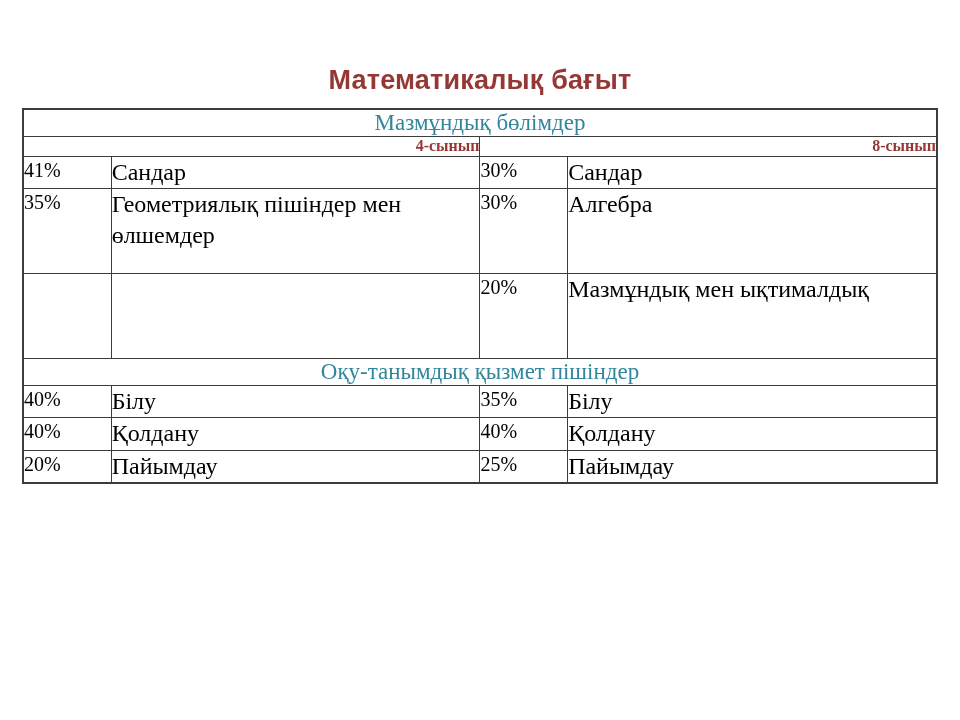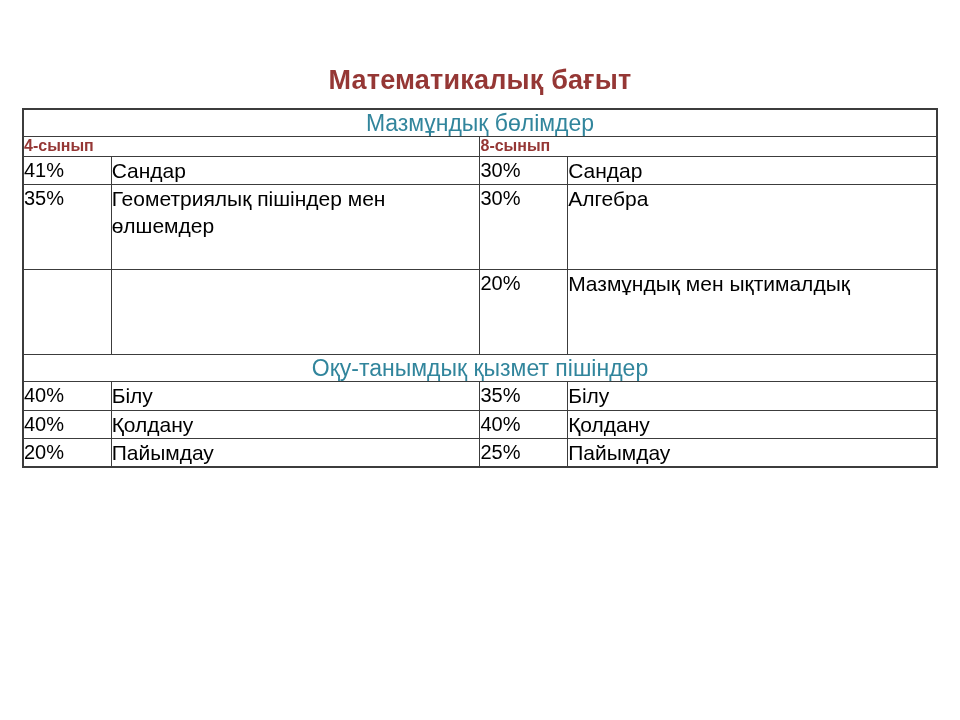--- a/index.html
+++ b/index.html
@@ -33,20 +33,21 @@
   }
   .table-wrap {
     margin: 0 22px;
     border: 1px solid #3c3c3c;
     box-sizing: border-box;
   }
   table.main {
     width: 100%;
     border-collapse: collapse;
     table-layout: fixed;
+    font-family: Liberation Serif, serif;
   }
   table.main td {
     border: 1px solid #3c3c3c;
     vertical-align: top;
     padding: 0;
   }
   
   col.c1 { width: 9.6%; }
   col.c2 { width: 40.4%; }
   col.c3 { width: 9.6%; }
@@ -54,35 +55,35 @@
 
   .section-head {
     text-align: center;
     color: #31859c;
     font-size: 23px;
     font-weight: normal;
     padding: 11px 6px 12px 6px;
     line-height: 1.15;
   }
   .subhead {
-    text-align: left;
+    text-align: right;
     color: #953735;
     font-size: 16px;
     font-weight: bold;
     padding: 12px 6px 12px 6px;
     line-height: 1.15;
   }
   .pct {
     font-size: 20px;
     padding: 10px 6px 10px 10px;
     white-space: nowrap;
     line-height: 1.3;
   }
   .label {
-    font-size: 21px;
+    font-size: 24px;
     padding: 10px 8px 10px 10px;
     line-height: 1.3;
   }
   .tall { height: 84px; }
   .empty { height: 84px; }
 </style>
 </head>
 <body>
 
 <div class="page">

